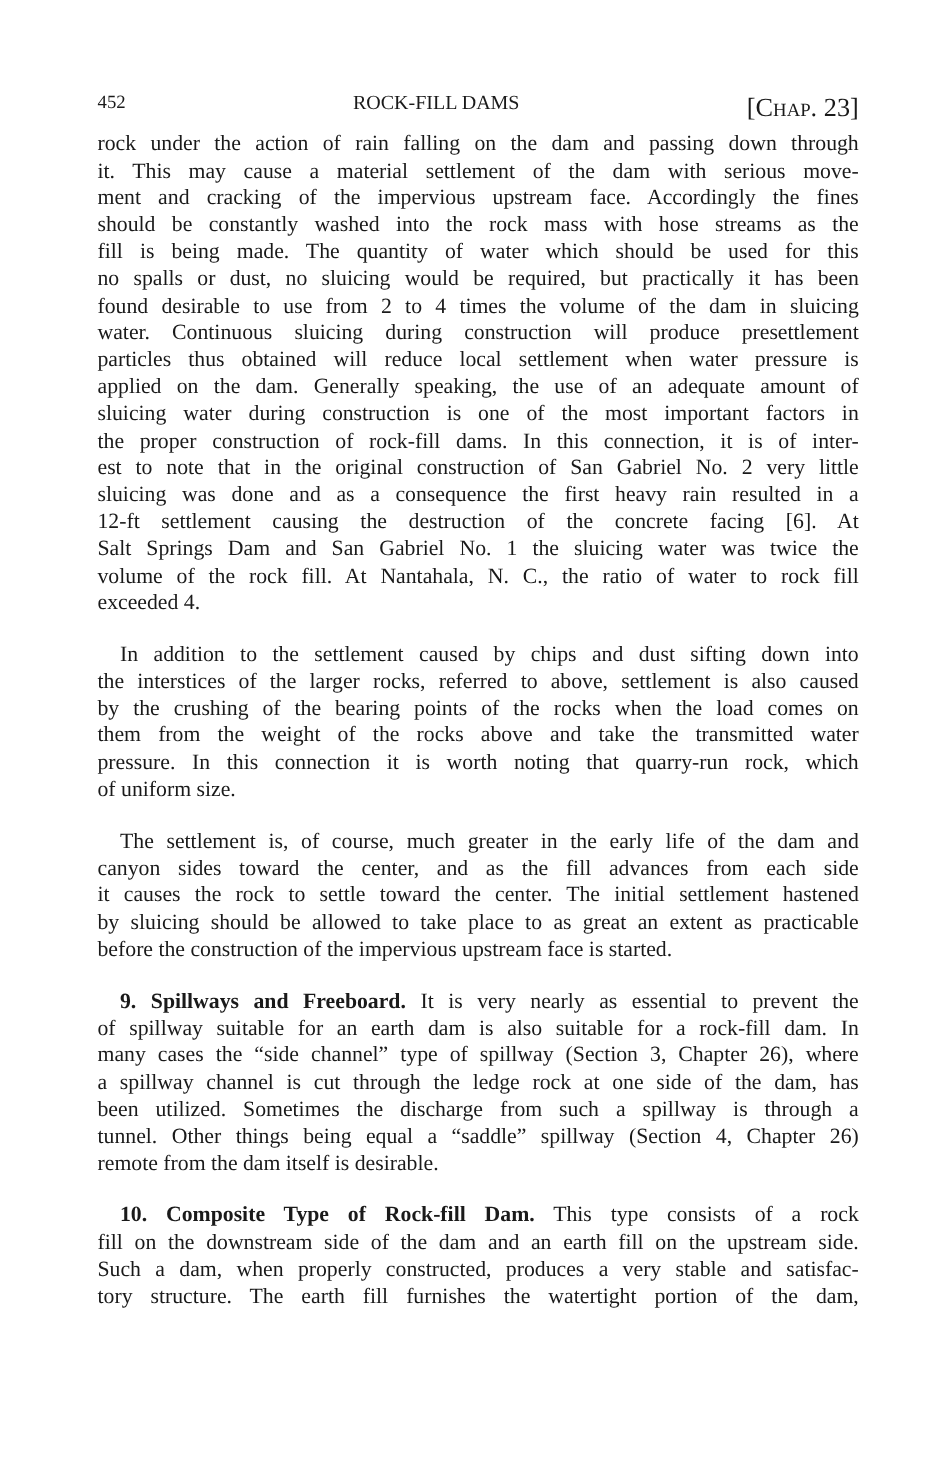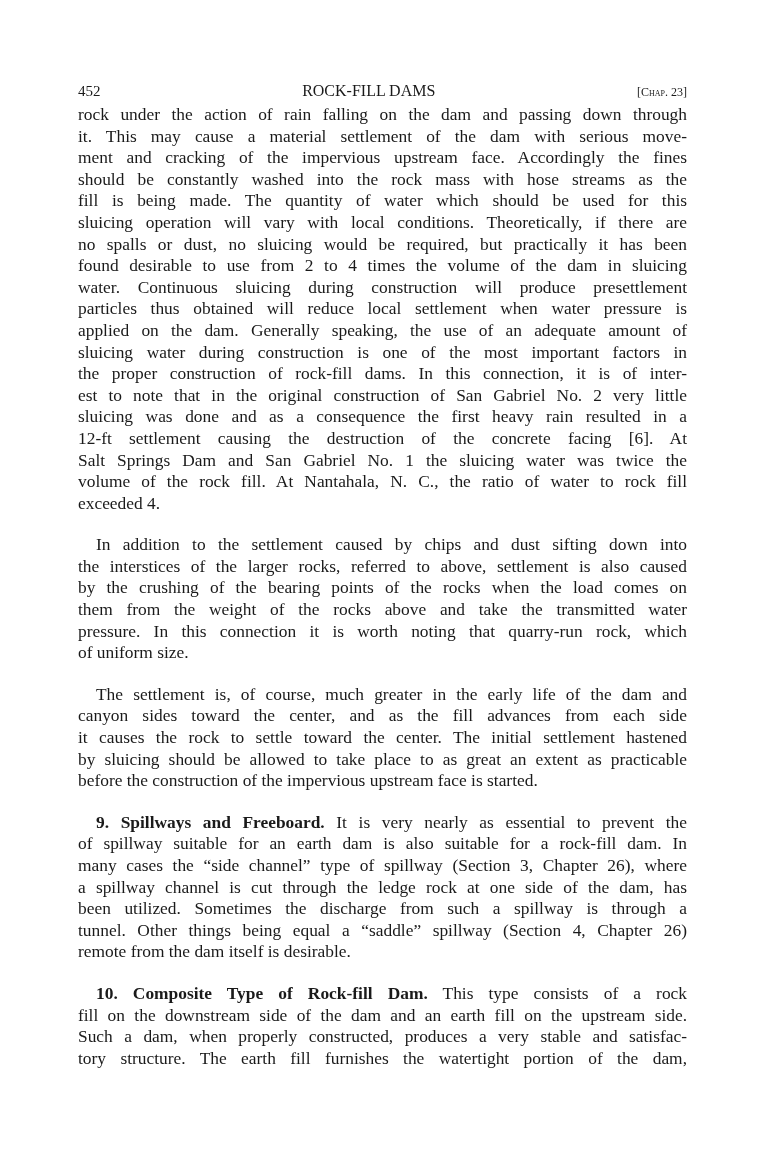--- a/index.html
+++ b/index.html
@@ -3,25 +3,25 @@
 <meta charset="utf-8">
 <style>
   html, body { margin: 0; padding: 0; background: #ffffff; }
   body { width: 759px; height: 1170px; position: relative; overflow: hidden; }
   .page {
     position: absolute; left: 78px; top: 74px; width: 609px;
     font-family: "Liberation Serif", "DejaVu Serif", serif;
     color: #1a1a1a;
   }
   .running-head {
-    display: flex; justify-content: space-between; align-items: flex-end;
+    display: flex; justify-content: space-between; align-items: flex-start;
     font-size: 16px; height: 26px; margin-bottom: 4px;
   }
   .running-head .pg { font-size: 15px; }
-  .running-head .chap { font-size: 12px; }
+  .running-head .chap { font-size: 21px; }
   .running-head .chap .sc { font-variant: small-caps; }
   .body-text { font-size: 17.4px; line-height: 21.6px; }
   .body-text p {
     margin: 0; text-align: justify; text-align-last: left;
     hyphens: manual;
   }
   .line { display: block; text-align: justify; text-align-last: justify; white-space: nowrap; }
   .line.last { text-align-last: left; }
   .sec-head { font-weight: bold; font-family: "Liberation Serif", "DejaVu Serif", serif; }
   .ind { padding-left: 18px; margin-top: 20px; }
@@ -36,21 +36,20 @@
     <span class="chap"><span>[</span><span class="sc">Chap.</span><span> 23]</span></span>
   </div>
 
   <div class="body-text" id="body">
       <p>
         <span class="line">rock under the action of rain falling on the dam and passing down through</span>
         <span class="line">it.  This may cause a material settlement of the dam with serious move-</span>
         <span class="line">ment and cracking of the impervious upstream face.  Accordingly the fines</span>
         <span class="line">should be constantly washed into the rock mass with hose streams as the</span>
         <span class="line">fill is being made.  The quantity of water which should be used for this</span>
-        <span class="line">sluicing operation will vary with local conditions.  Theoretically, if there are</span>
         <span class="line">no spalls or dust, no sluicing would be required, but practically it has been</span>
         <span class="line">found desirable to use from 2 to 4 times the volume of the dam in sluicing</span>
         <span class="line">water.  Continuous sluicing during construction will produce presettlement</span>
         <span class="line">particles thus obtained will reduce local settlement when water pressure is</span>
         <span class="line">applied on the dam.  Generally speaking, the use of an adequate amount of</span>
         <span class="line">sluicing water during construction is one of the most important factors in</span>
         <span class="line">the proper construction of rock-fill dams.  In this connection, it is of inter-</span>
         <span class="line">est to note that in the original construction of San Gabriel No. 2 very little</span>
         <span class="line">sluicing was done and as a consequence the first heavy rain resulted in a</span>
         <span class="line">12-ft settlement causing the destruction of the concrete facing [6].  At</span>

